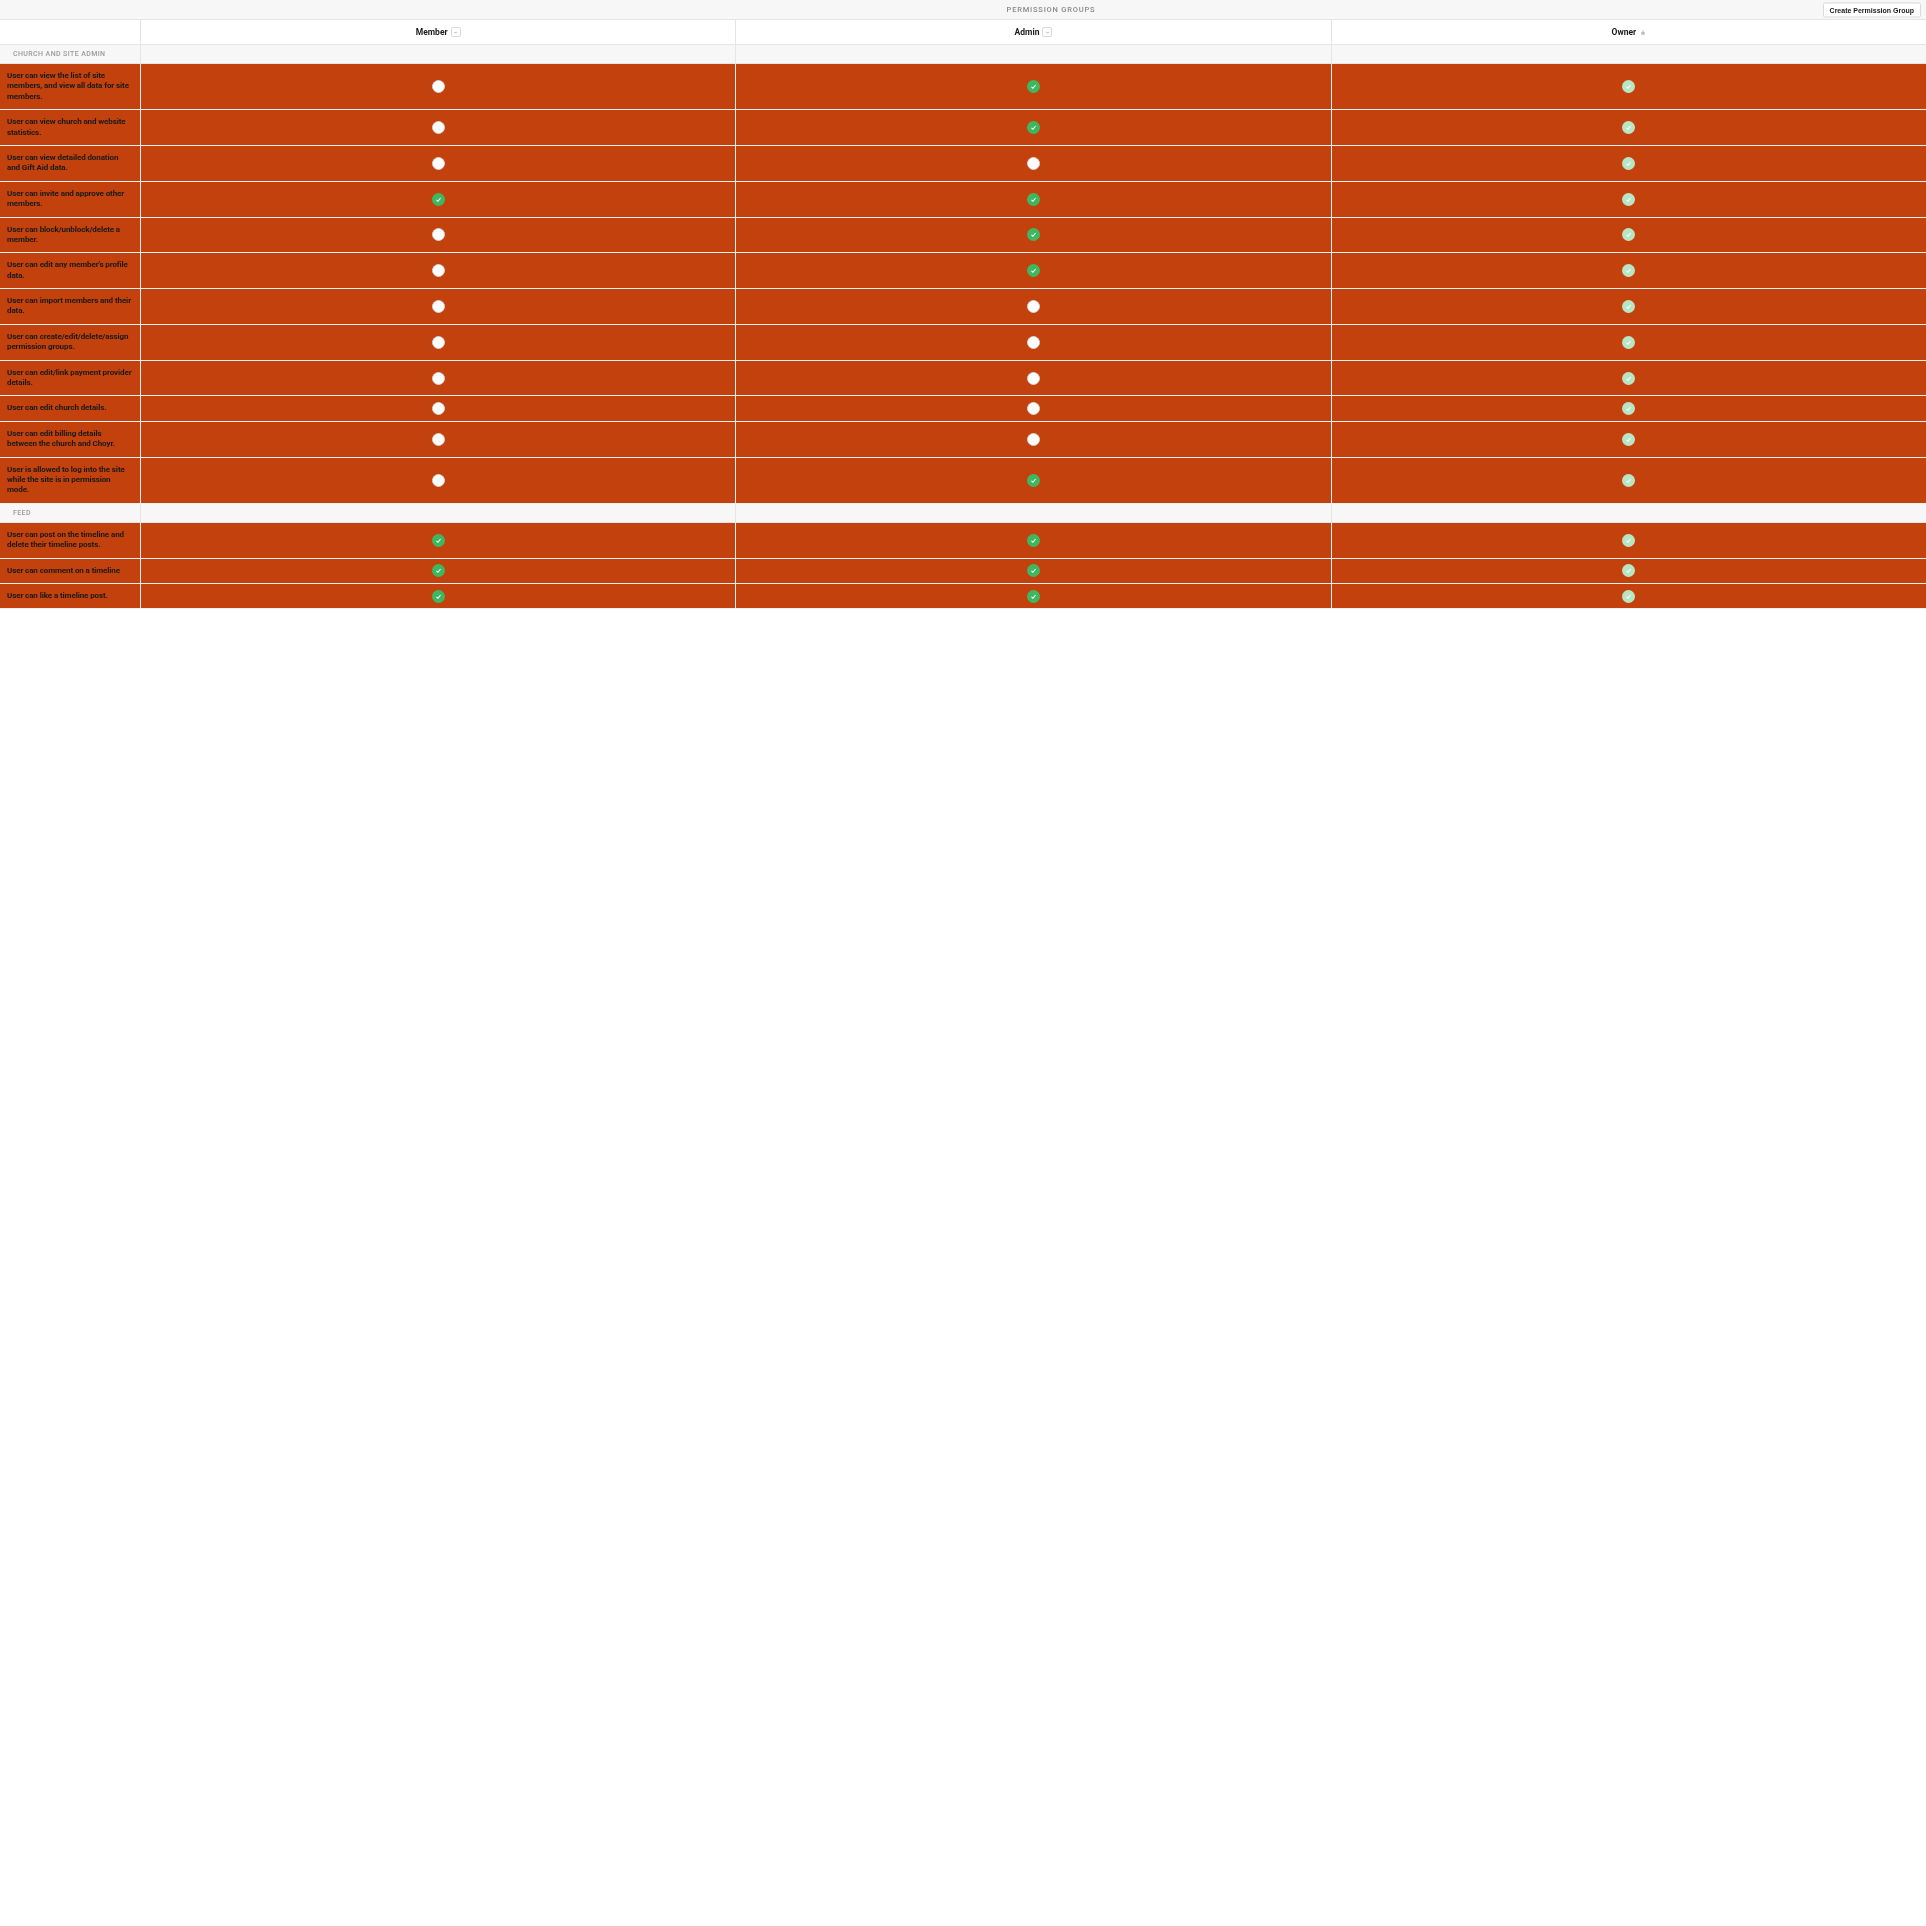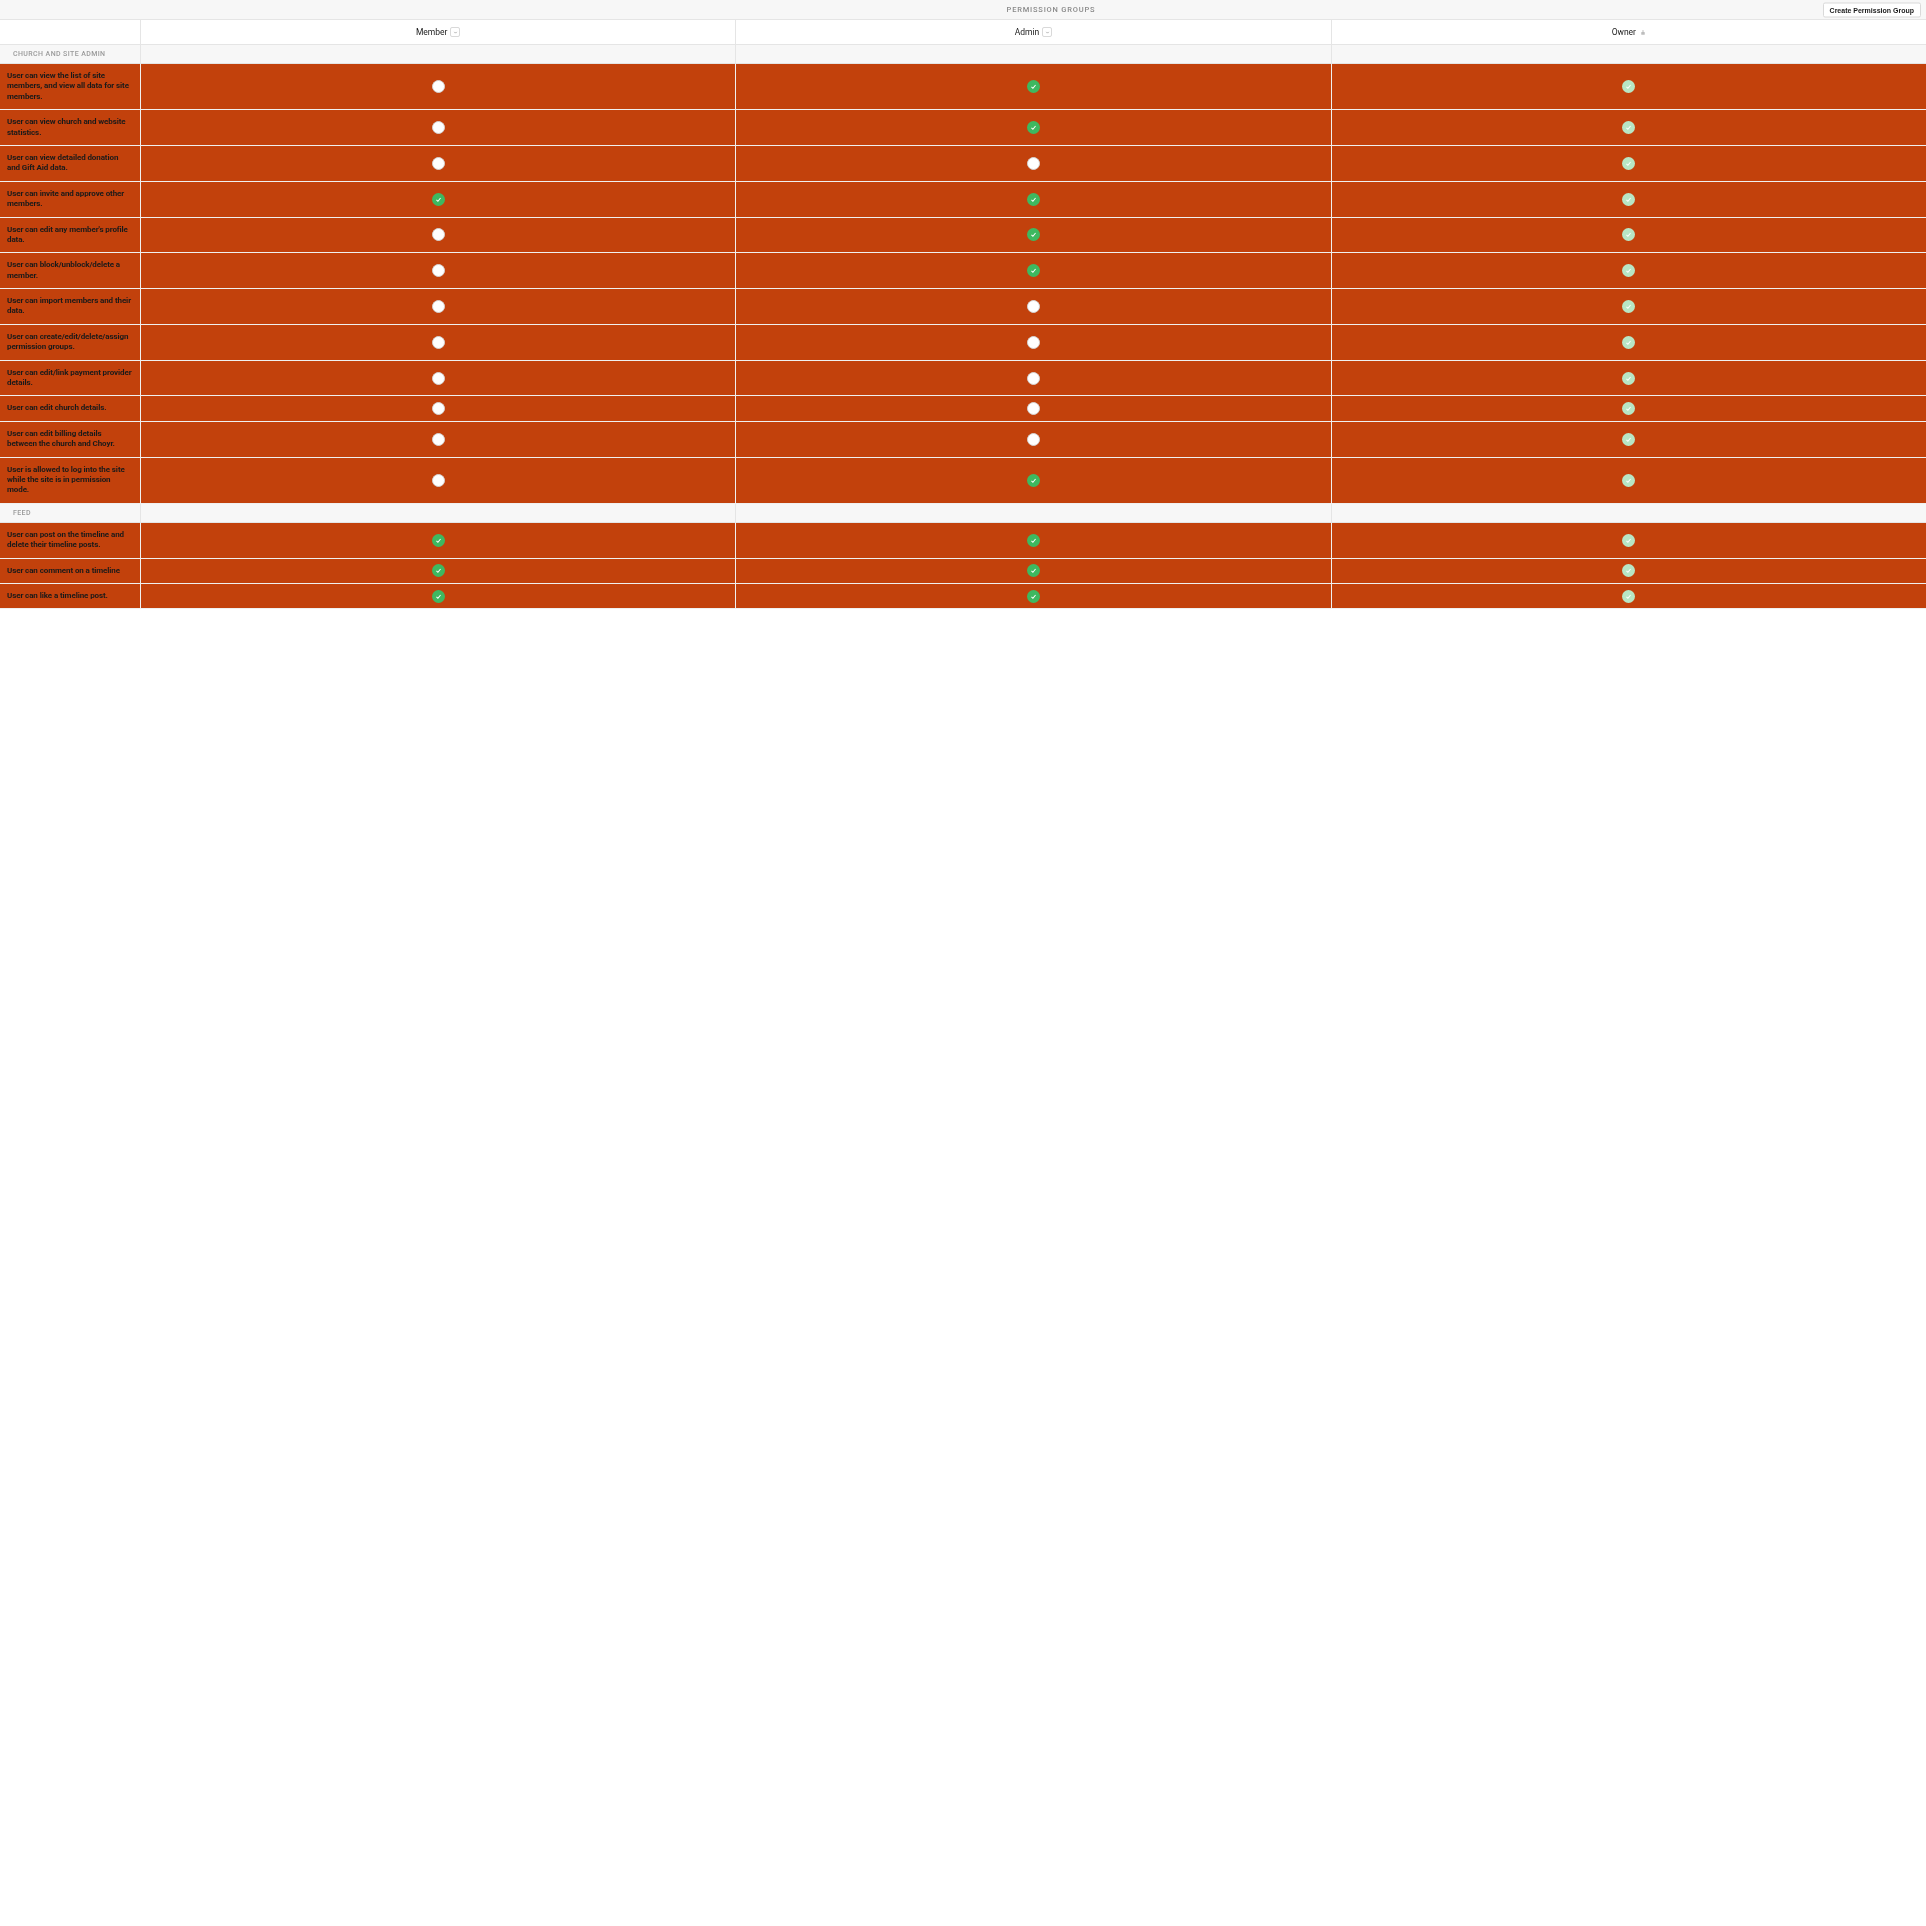--- a/index.html
+++ b/index.html
@@ -62,21 +62,21 @@
     .group-col {
       flex: 1;
       display: flex;
       align-items: center;
       justify-content: center;
       padding: 7px 4px;
       border-left: 0.5px solid #e5e5e5;
     }
     .group-name {
       font-size: 8.5px;
-      font-weight: 400;
+      font-weight: 700;
       color: #1a1a1a;
       margin-right: 3px;
     }
     .chevron-btn {
       border: 0.5px solid #d9d9d9;
       background: #ffffff;
       border-radius: 2px;
       width: 10px;
       height: 10px;
       display: inline-flex;
@@ -297,41 +297,41 @@
         </div>
         <div class="perm-cell">
           <span class="check-circle locked">
             <svg viewBox="0 0 24 24">
               <polyline points="5 13 10 18 19 7"></polyline>
             </svg>
           </span>
         </div>
       </div>
       <div class="perm-row">
+        <div class="perm-label">User can block/unblock/delete a member.</div>
+        <div class="perm-cell">
+          <span class="radio-empty"></span>
+        </div>
+        <div class="perm-cell">
+          <span class="check-circle">
+            <svg viewBox="0 0 24 24">
+              <polyline points="5 13 10 18 19 7"></polyline>
+            </svg>
+          </span>
+        </div>
+        <div class="perm-cell">
+          <span class="check-circle locked">
+            <svg viewBox="0 0 24 24">
+              <polyline points="5 13 10 18 19 7"></polyline>
+            </svg>
+          </span>
+        </div>
+      </div>
+      <div class="perm-row">
         <div class="perm-label">User can edit any member's profile data.</div>
-        <div class="perm-cell">
-          <span class="radio-empty"></span>
-        </div>
-        <div class="perm-cell">
-          <span class="check-circle">
-            <svg viewBox="0 0 24 24">
-              <polyline points="5 13 10 18 19 7"></polyline>
-            </svg>
-          </span>
-        </div>
-        <div class="perm-cell">
-          <span class="check-circle locked">
-            <svg viewBox="0 0 24 24">
-              <polyline points="5 13 10 18 19 7"></polyline>
-            </svg>
-          </span>
-        </div>
-      </div>
-      <div class="perm-row">
-        <div class="perm-label">User can block/unblock/delete a member.</div>
         <div class="perm-cell">
           <span class="radio-empty"></span>
         </div>
         <div class="perm-cell">
           <span class="check-circle">
             <svg viewBox="0 0 24 24">
               <polyline points="5 13 10 18 19 7"></polyline>
             </svg>
           </span>
         </div>

